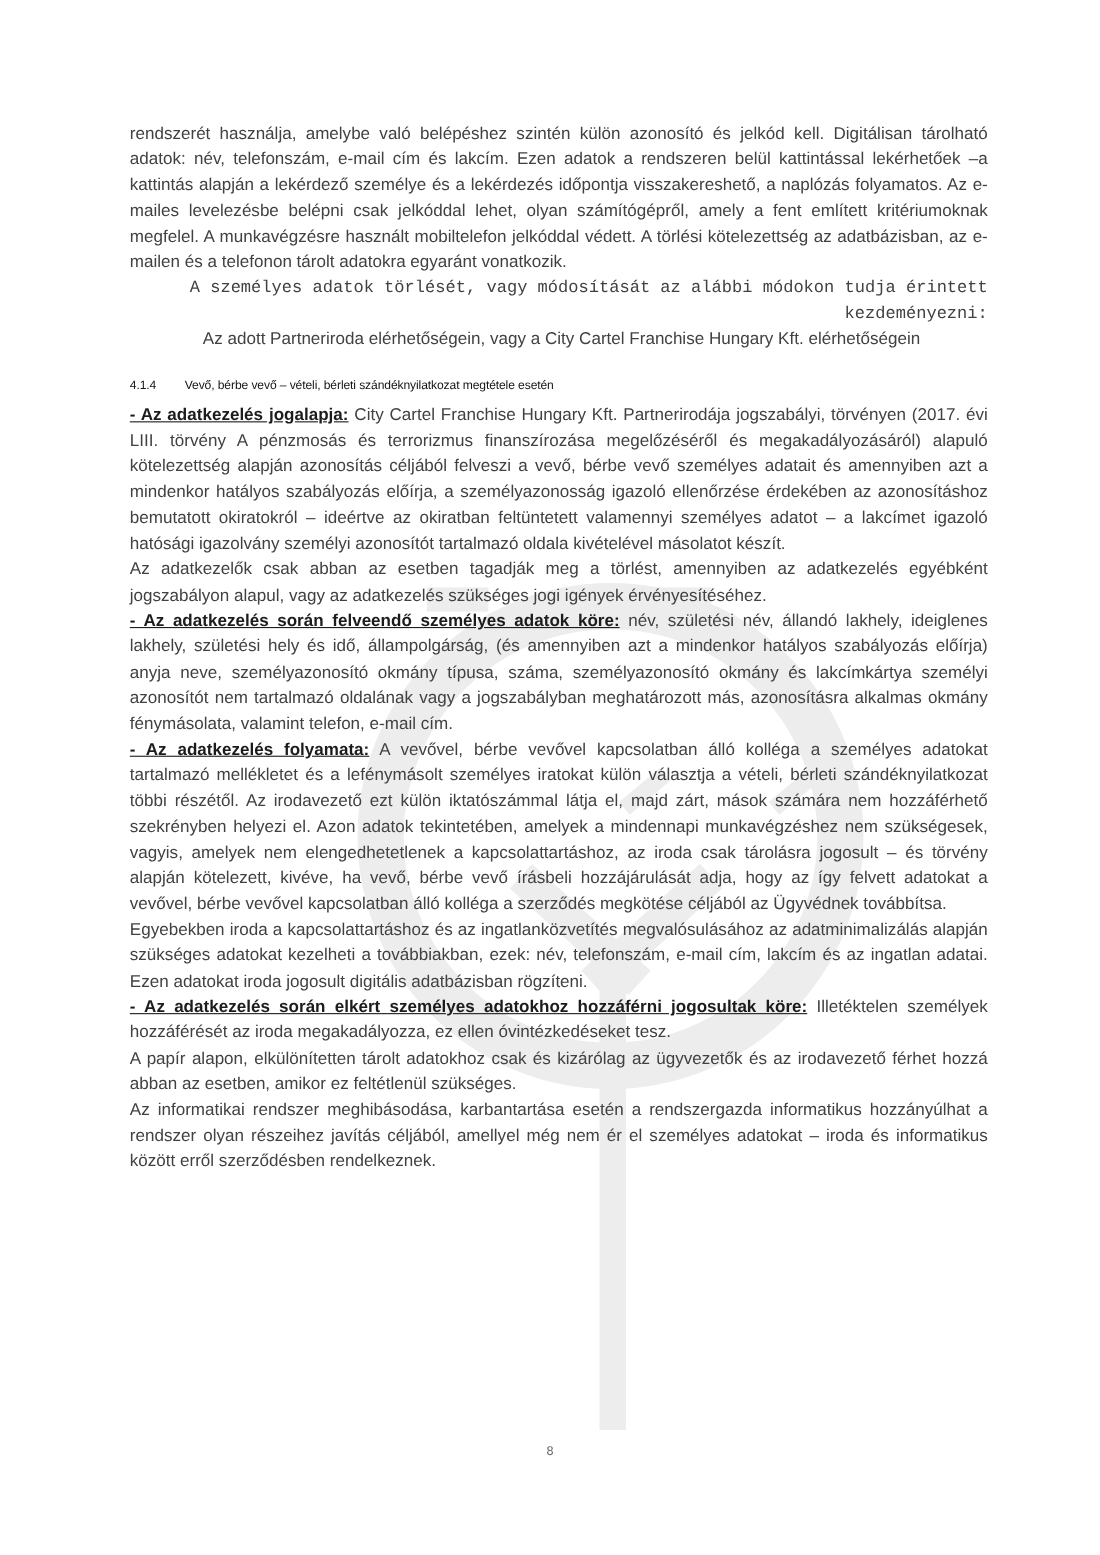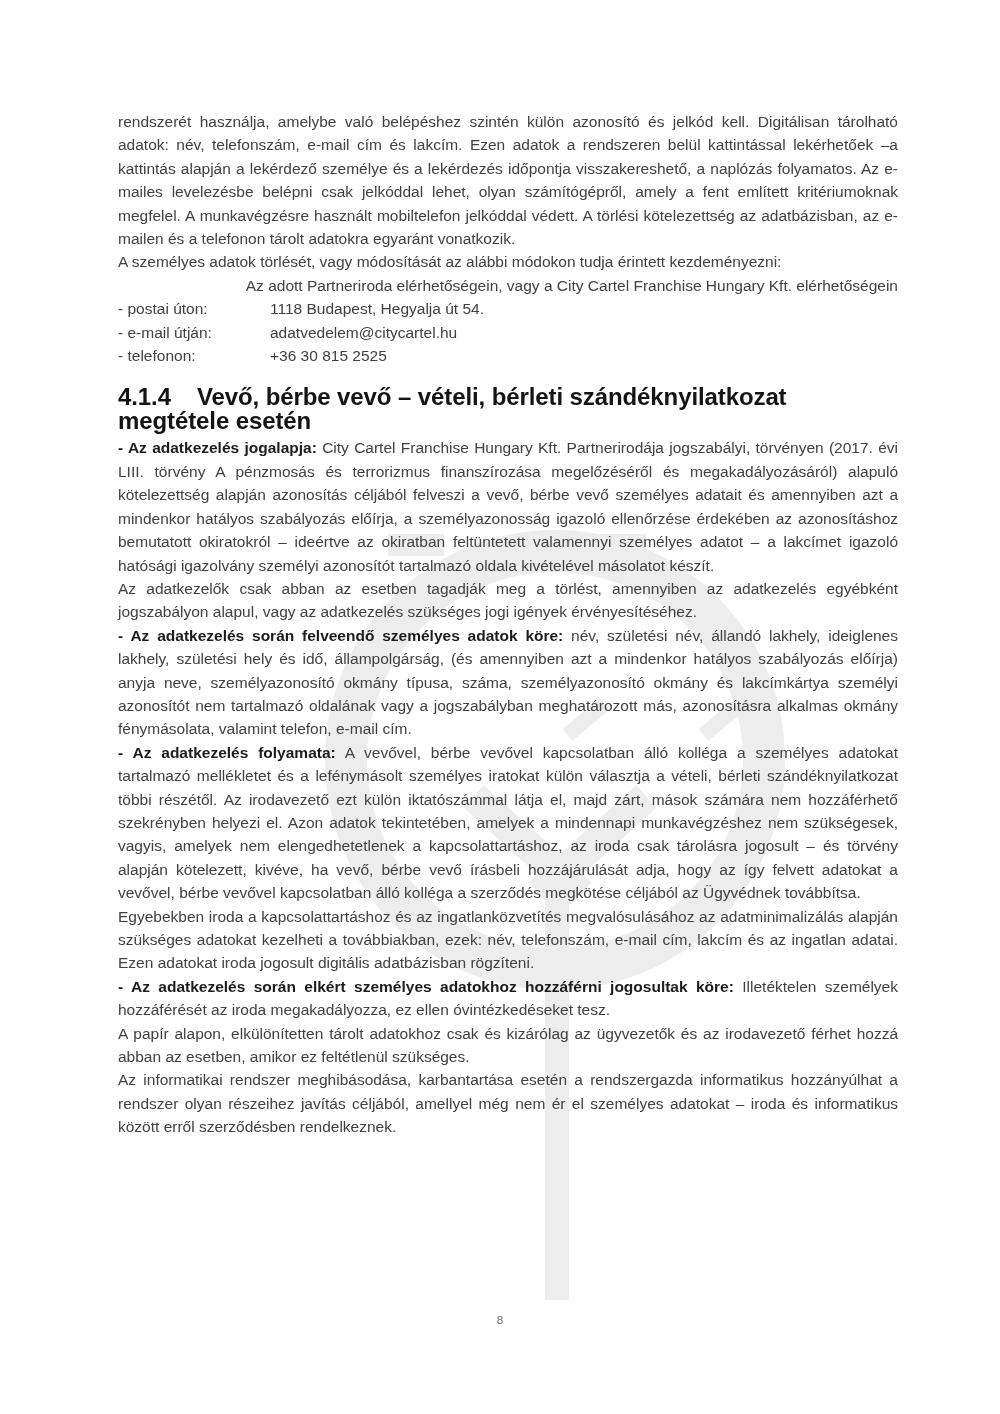--- a/index.html
+++ b/index.html
@@ -41,31 +41,31 @@
   .wm-stem{left:545px;top:880px;width:24px;height:420px;}
   
   .content{
     position:absolute;z-index:1;
     left:118px;top:110px;width:780px;
     color:var(--body-text);
     font-size:15.5px;line-height:23.4px;
   }
   .para{margin:0;}
   .style-justify{text-align:justify;}
-  .style-left{text-align:left;}
-  .style-left-indent{text-align:right;padding-left:5px;}
-  .para strong, .contact-row strong{color:var(--bold-text);font-weight:700;}
+  .style-left{text-align:right;font-family:Liberation Mono, monospace;}
+  .style-left-indent{text-align:center;padding-left:5px;}
+  .para strong, .contact-row strong{color:var(--bold-text);font-weight:700;text-decoration:underline;}
   .lead{color:var(--bold-text);font-weight:700;}
   .contact-row{display:flex;}
   .contact-label{width:152px;flex:0 0 152px;}
   .contact-value{flex:1;}
   .section-heading{
     margin:18px 0 3px 0;
-    font-size:24px;line-height:24px;
-    font-weight:700;color:var(--heading-text);
+    font-size:11px;line-height:24px;
+    font-weight:400;color:var(--heading-text);
     letter-spacing:-0.1px;
   }
   .section-number{display:inline-block;margin-right:26px;}
   .page-number{
     position:absolute;z-index:1;
     left:0;top:1314px;width:100%;
     text-align:center;
     font-size:11.5px;color:var(--page-number);
   }
 </style>
@@ -89,37 +89,20 @@
 
     <div>
 
         <p class="para style-justify"><span>rendszerét használja, amelybe való belépéshez szintén külön azonosító és jelkód kell. Digitálisan tárolható adatok: név, telefonszám, e-mail cím és lakcím. Ezen adatok a rendszeren belül kattintással lekérhetőek –a kattintás alapján a lekérdező személye és a lekérdezés időpontja visszakereshető, a naplózás folyamatos. Az e-mailes levelezésbe belépni csak jelkóddal lehet, olyan számítógépről, amely a fent említett kritériumoknak megfelel. A munkavégzésre használt mobiltelefon jelkóddal védett. A törlési kötelezettség az adatbázisban, az e-mailen és a telefonon tárolt adatokra egyaránt vonatkozik.</span></p>
 
         <p class="para style-left"><span>A személyes adatok törlését, vagy módosítását az alábbi módokon tudja érintett kezdeményezni:</span></p>
 
         <p class="para style-left-indent"><span>Az adott Partneriroda elérhetőségein, vagy a City Cartel Franchise Hungary Kft. elérhetőségein</span></p>
       </div>
 
-    <div>
-
-        <div class="contact-row">
-          <span class="contact-label">- postai úton:</span>
-          <span class="contact-value">1118 Budapest, Hegyalja út 54.</span>
-        </div>
-
-        <div class="contact-row">
-          <span class="contact-label">- e-mail útján:</span>
-          <span class="contact-value">adatvedelem@citycartel.hu</span>
-        </div>
-
-        <div class="contact-row">
-          <span class="contact-label">- telefonon:</span>
-          <span class="contact-value">+36 30 815 2525</span>
-        </div>
-      </div>
 
     <h2 class="section-heading">
       <span class="section-number">4.1.4</span><span>Vevő, bérbe vevő – vételi, bérleti szándéknyilatkozat megtétele esetén</span>
     </h2>
 
     <div>
 
         <p class="para style-justify"><strong class="lead">- Az adatkezelés jogalapja:</strong><span> City Cartel Franchise Hungary Kft. Partnerirodája jogszabályi, törvényen (2017. évi LIII. törvény A pénzmosás és terrorizmus finanszírozása megelőzéséről és megakadályozásáról) alapuló kötelezettség alapján azonosítás céljából felveszi a vevő, bérbe vevő személyes adatait és amennyiben azt a mindenkor hatályos szabályozás előírja, a személyazonosság igazoló ellenőrzése érdekében az azonosításhoz bemutatott okiratokról – ideértve az okiratban feltüntetett valamennyi személyes adatot – a lakcímet igazoló hatósági igazolvány személyi azonosítót tartalmazó oldala kivételével másolatot készít.</span></p>
 
 

